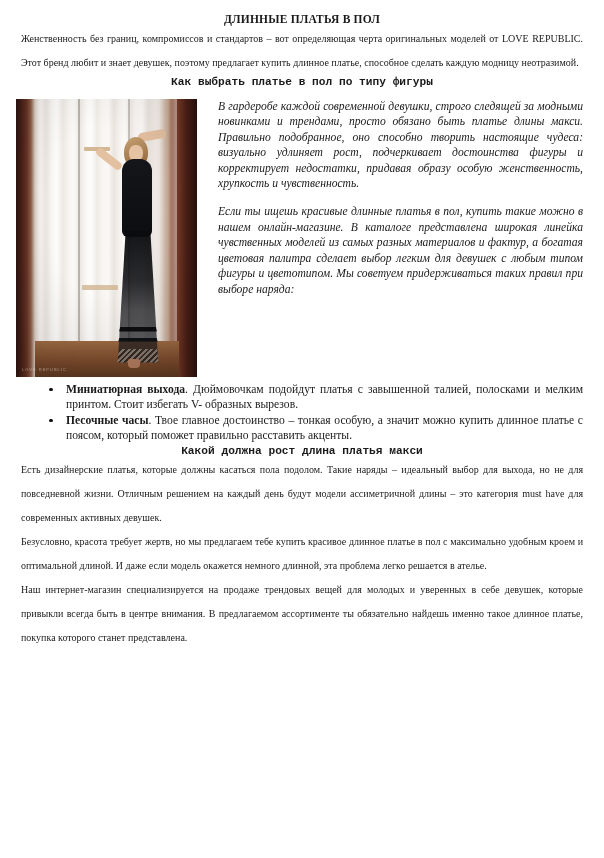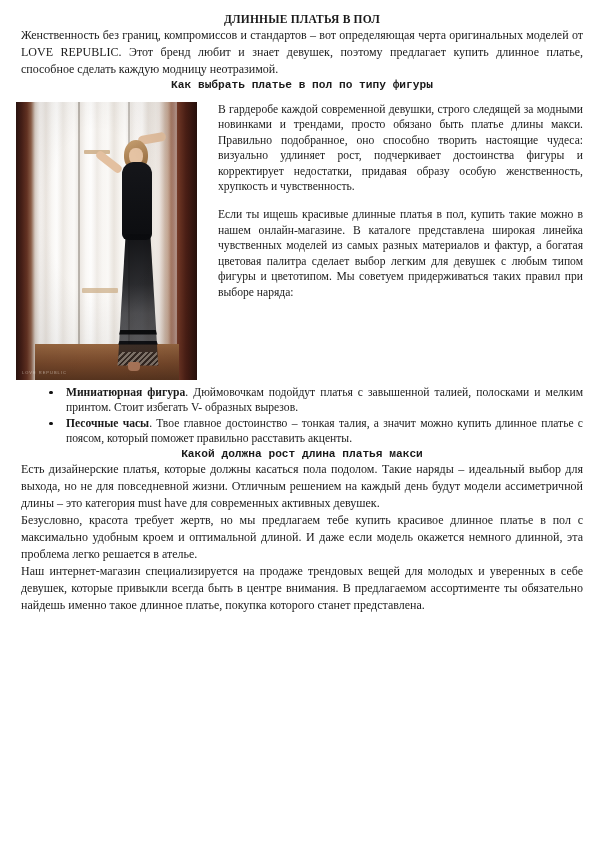--- a/index.html
+++ b/index.html
@@ -38,22 +38,22 @@
   }
   h2.section-heading {
     font-size: 11.2px;
     font-weight: bold;
     text-align: center;
     margin: 0;
     line-height: 1.3;
     font-family: Liberation Mono, monospace;
   }
   p.para {
-    font-size: 12px;
-    line-height: 17px;
+    font-size: 10px;
+    line-height: 24px;
     text-align: justify;
     text-justify: inter-word;
     margin: 0;
   }
   .intro-1 { margin-top: 13px; }
   .intro-2 { margin-top: 11px; }
 
   .heading-figure { margin-top: 16px; }
 
   .figure-block {
@@ -211,20 +211,21 @@
   }
   .photo .vignette {
     position: absolute; inset: 0;
     background: radial-gradient(ellipse at 45% 40%,
       rgba(0,0,0,0) 35%, rgba(0,0,0,0.10) 85%);
   }
 
   .col-right {
     margin-left: 197px;
     width: 365px;
+    font-style: italic;
   }
   .col-right p.para { font-size: 11.6px; line-height: 15.6px; }
   .col-right p.para + p.para { margin-top: 12px; }
 
   ul.tips {
     list-style: none;
     margin: 11px 0 0 0;
     padding: 0;
   }
   ul.tips li {
@@ -292,25 +293,25 @@
 
       <div class="col-right">
         <p class="para">В гардеробе каждой современной девушки, строго следящей за модными новинками и трендами, просто обязано быть платье длины макси. Правильно подобранное, оно способно творить настоящие чудеса: визуально удлиняет рост, подчеркивает достоинства фигуры и корректирует недостатки, придавая образу особую женственность, хрупкость и чувственность.</p>
         <p class="para">Если ты ищешь красивые длинные платья в пол, купить такие можно в нашем онлайн-магазине. В каталоге представлена широкая линейка чувственных моделей из самых разных материалов и фактур, а богатая цветовая палитра сделает выбор легким для девушек с любым типом фигуры и цветотипом. Мы советуем придерживаться таких правил при выборе наряда:</p>
       </div>
     </div>
 
     <ul class="tips">
       <li>
         <span class="dot"></span>
-        <b>Миниатюрная фигура</b><span>. Дюймовочкам подойдут платья с завышенной талией, полосками и мелким принтом. Стоит избегать V- образных вырезов.</span>
+        <b>Миниатюрная выхода</b><span>. Дюймовочкам подойдут платья с завышенной талией, полосками и мелким принтом. Стоит избегать V- образных вырезов.</span>
       </li>
       <li>
         <span class="dot"></span>
-        <b>Песочные часы</b><span>. Твое главное достоинство – тонкая талия, а значит можно купить длинное платье с поясом, который поможет правильно расставить акценты.</span>
+        <b>Песочные часы</b><span>. Твое главное достоинство – тонкая особую, а значит можно купить длинное платье с поясом, который поможет правильно расставить акценты.</span>
       </li>
     </ul>
 
     <h2 class="section-heading heading-length">Какой должна рост длина платья макси</h2>
 
     <p class="para after-heading">Есть дизайнерские платья, которые должны касаться пола подолом. Такие наряды – идеальный выбор для выхода, но не для повседневной жизни. Отличным решением на каждый день будут модели ассиметричной длины – это категория must have для современных активных девушек.</p>
 
     <p class="para para-gap">Безусловно, красота требует жертв, но мы предлагаем тебе купить красивое длинное платье в пол с максимально удобным кроем и оптимальной длиной. И даже если модель окажется немного длинной, эта проблема легко решается в ателье.</p>
 
     <p class="para para-gap">Наш интернет-магазин специализируется на продаже трендовых вещей для молодых и уверенных в себе девушек, которые привыкли всегда быть в центре внимания. В предлагаемом ассортименте ты обязательно найдешь именно такое длинное платье, покупка которого станет представлена.</p>

